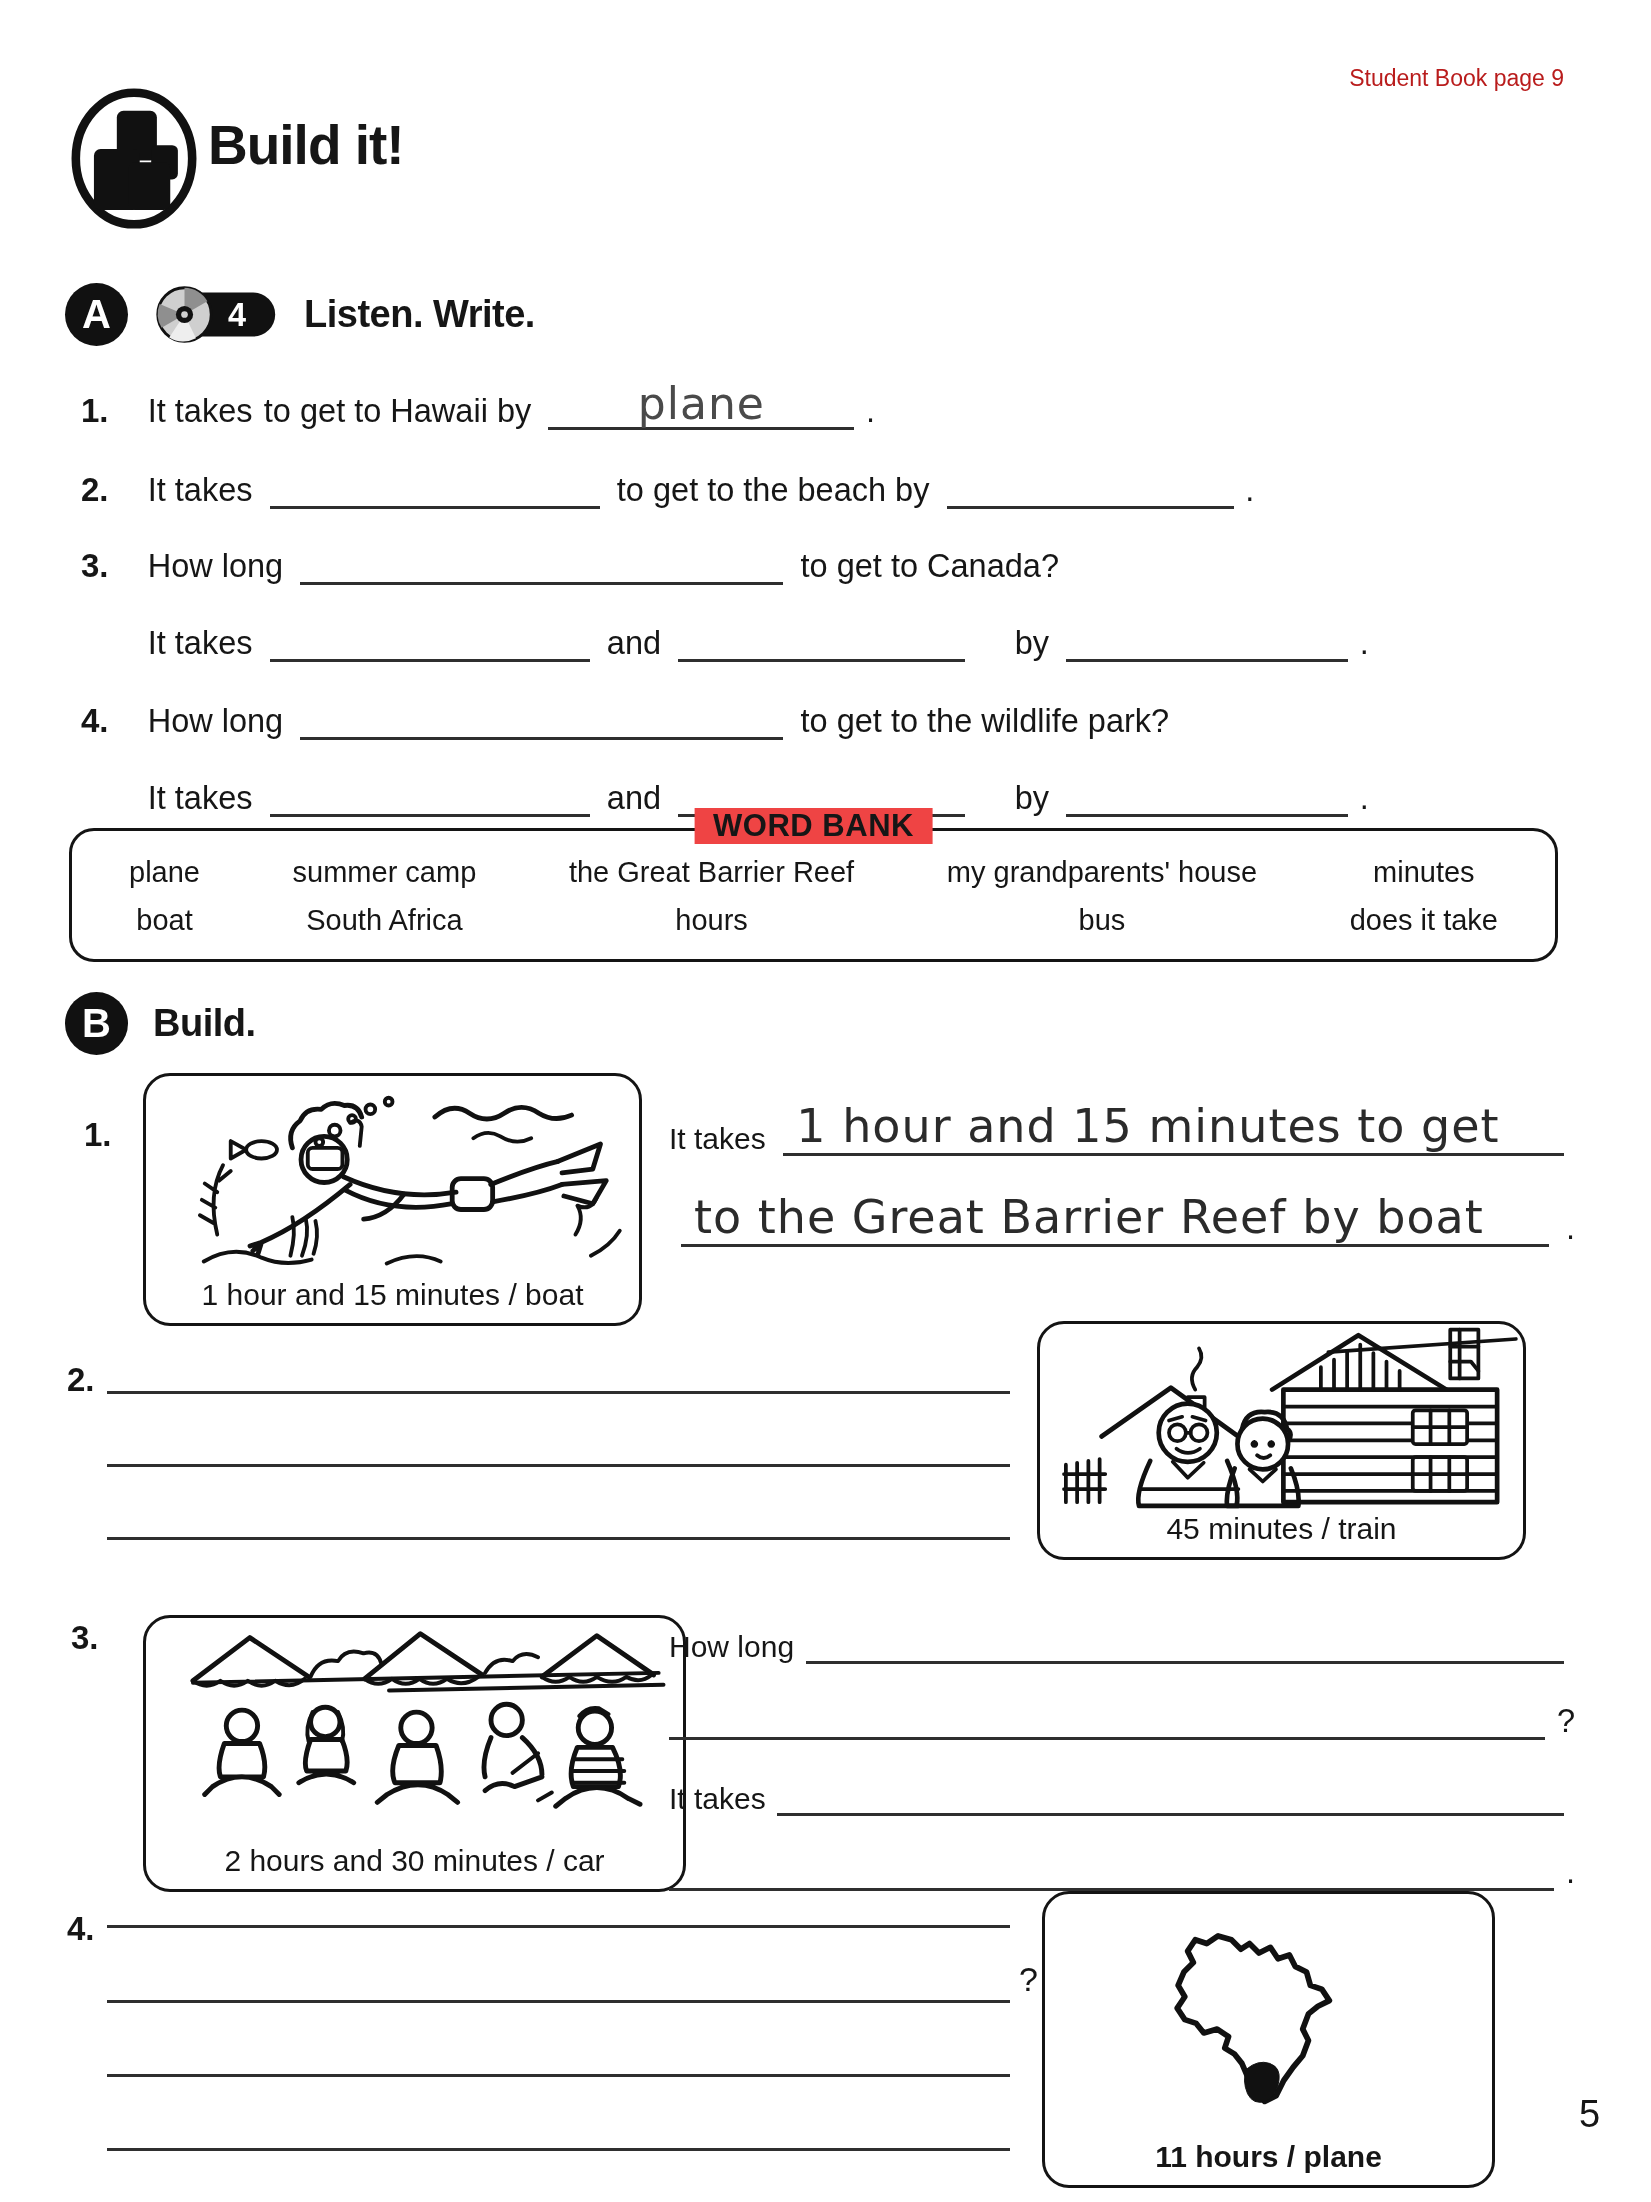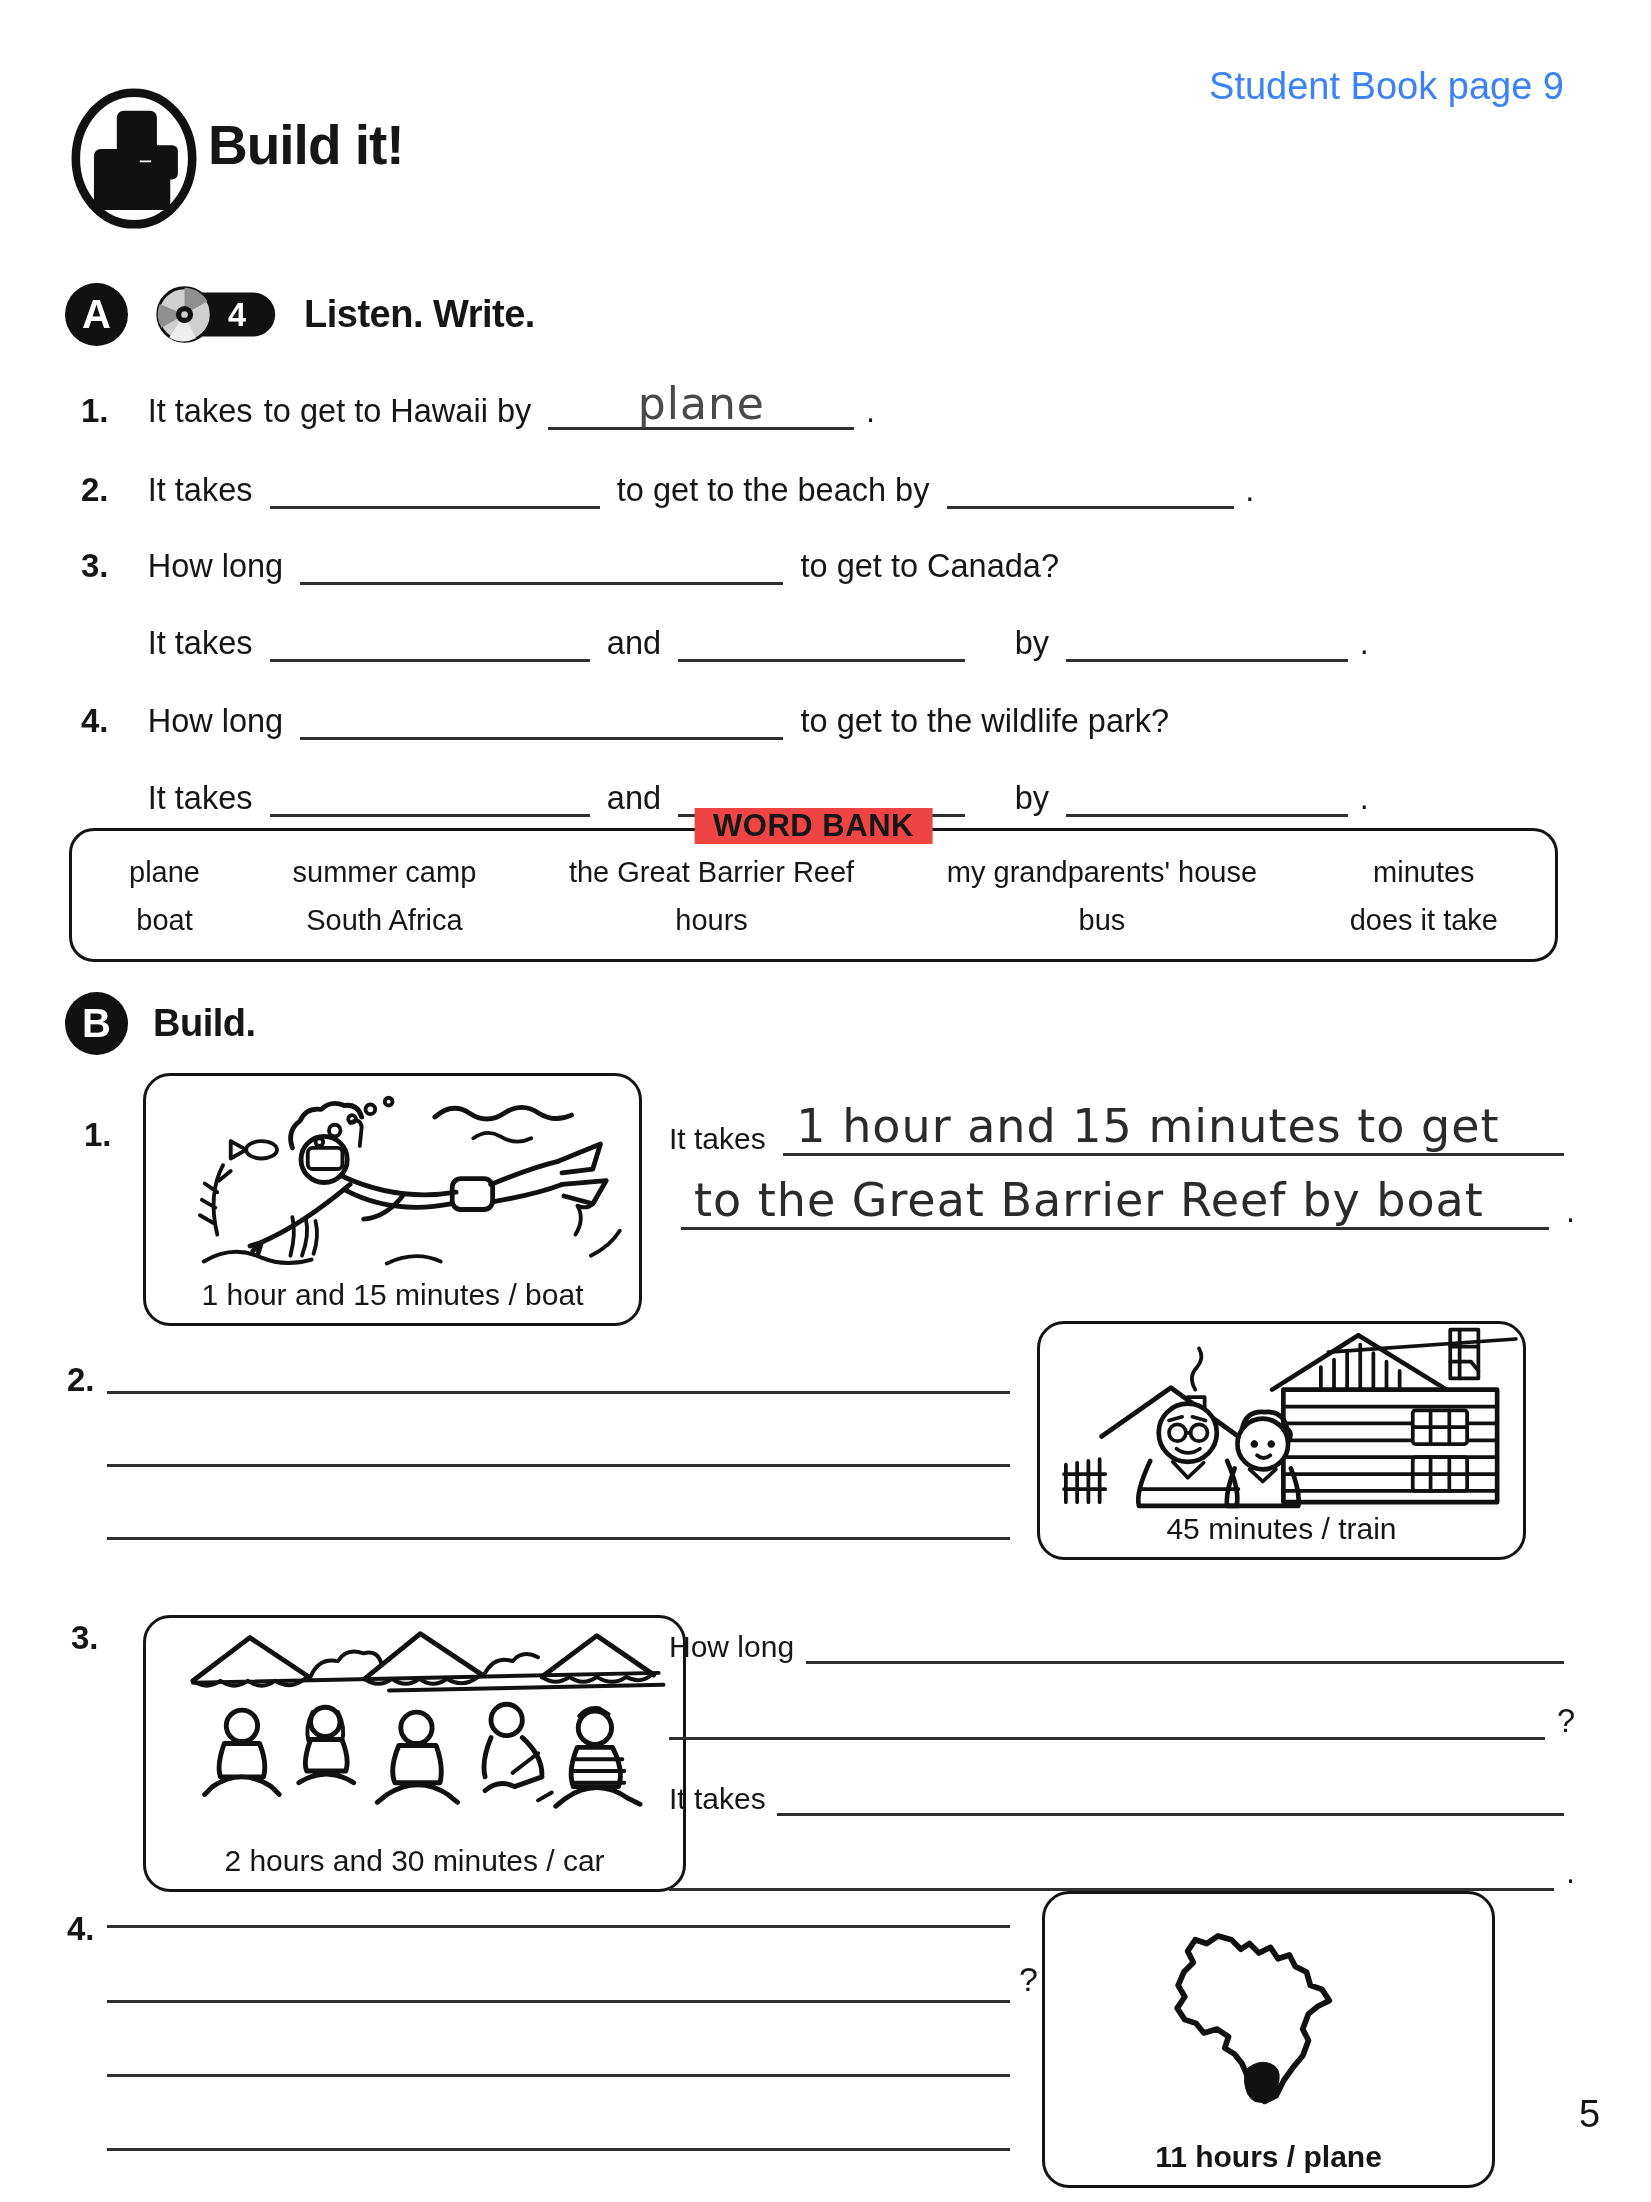--- a/index.html
+++ b/index.html
@@ -8,21 +8,21 @@
     position: relative;
     width: 1652px; height: 2202px;
     background: #ffffff;
     font-family: "Liberation Sans", sans-serif;
     color: #161616;
     overflow: hidden;
   }
   .abs { position: absolute; }
 
   
-  .header-note { top: 65px; right: 88px; font-size: 38px; color:#3b82f6; }
+  .header-note { top: 65px; right: 88px; font-size: 23px; color:#b91c1c; }
   .logo { top: 86px; left: 67px; width:134px; height:145px; }
   .page-title { top: 113px; left: 208px; font-size: 55px; font-weight: bold; letter-spacing: -1px; }
 
   
   .sec-header { display:flex; align-items:center; gap:25px; }
   .badge {
     width: 63px; height: 63px; background:#111; border-radius:50%;
     color:#fff; font-weight:bold; font-size:40px;
     display:flex; align-items:center; justify-content:center; flex:0 0 auto;
   }
@@ -69,21 +69,21 @@
   .img-box {
     position:absolute; border:3.8px solid #141414; border-radius:27px;
     background:#fff; display:flex; flex-direction:column; overflow:hidden;
   }
   .img-box svg { flex:1 1 auto; width:100%; }
   .caption { text-align:center; font-size:30px; padding-bottom:11.5px; white-space:nowrap; }
 
   .ans-block { position:absolute; }
   .ans-row { display:flex; align-items:flex-end; height:55px; font-size:30px; white-space:nowrap; }
   .ans-row .lbl { margin-right:5.7px; }
-  .ans-row + .ans-row { margin-top:19px; }
+  .ans-row + .ans-row { margin-top:36px; }
   .end-mark { font-size:32.5px; margin-left:5.7px; }
 
   .rule { position:absolute; border-bottom:3.3px solid #2f2f2f; height:0; }
   .q-mark { position:absolute; font-size:34px; }
   .page-num { position:absolute; left:1579px; top:2093px; font-size:38px; }
 
   svg .ln { fill:none; stroke:#111; stroke-width:5; stroke-linecap:round; stroke-linejoin:round; }
   svg .ln2 { fill:none; stroke:#111; stroke-width:4; stroke-linecap:round; stroke-linejoin:round; }
   svg .fillb { fill:#111; stroke:none; }
 </style>

